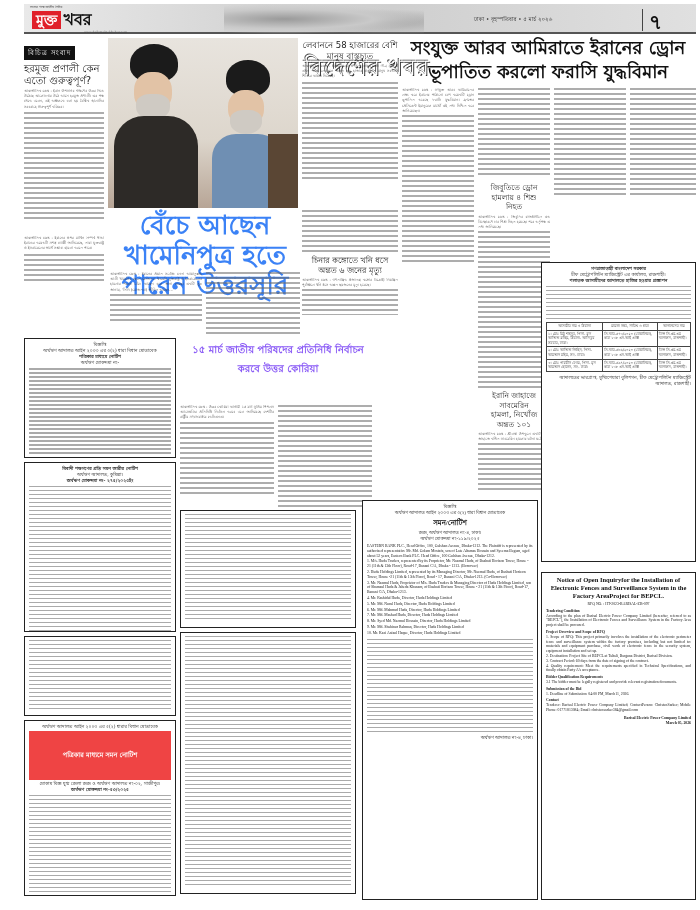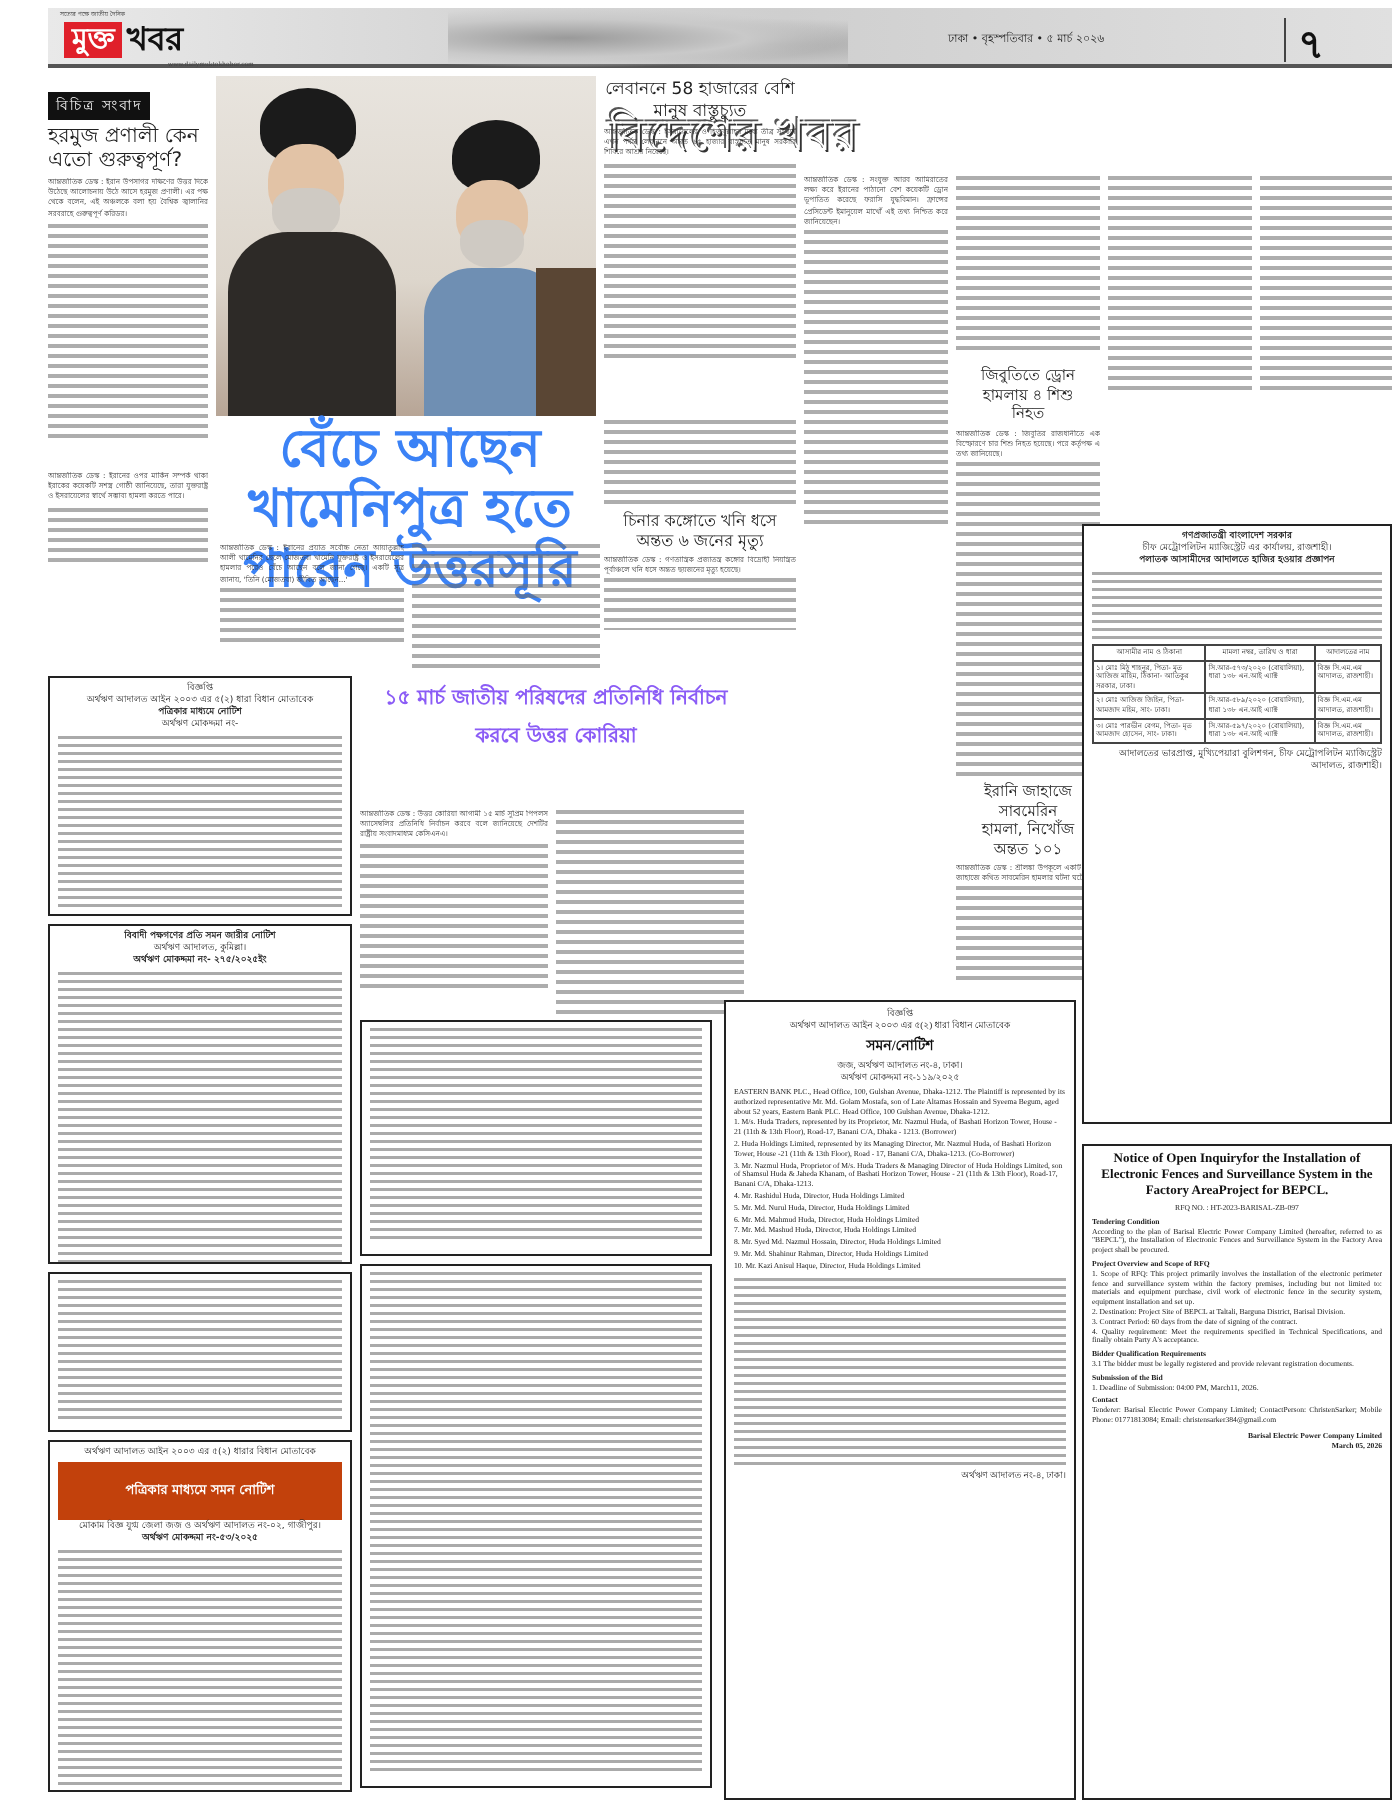--- a/index.html
+++ b/index.html
@@ -62,21 +62,21 @@
   .uae-col4 { left:630px; width:66px; height:110px; }
 
   .side-h { font-size:7.5px; line-height:9.5px; text-align:center; color:#222; font-family:"DejaVu Sans",sans-serif; margin:3px 12px; }
   .side-story { position:absolute; left:478px; top:180px; width:72px; height:210px; }
   .side-story2 { position:absolute; left:478px; top:388px; width:72px; height:110px; }
 
   
   .box { position:absolute; border:1.5px solid #222; background:#fff; padding:3px 4px; overflow:hidden; font-family:"DejaVu Sans",sans-serif; }
   .box-title { text-align:center; font-size:4.5px; line-height:6px; color:#222; }
   .box-strong { text-align:center; font-size:7px; font-weight:bold; color:#111; margin:1px 0; }
-  .box-band { background:#c2410c; color:#fff; text-align:center; font-size:6.5px; font-weight:bold; padding:9px 0; margin:1px 0; }
+  .box-band { background:#ef4444; color:#fff; text-align:center; font-size:6.5px; font-weight:bold; padding:19px 0; margin:1px 0; }
 
   .nk-headline { position:absolute; left:180px; top:340px; width:196px; text-align:center; font-size:10px; line-height:19px; font-weight:bold; color:#8b5cf6; font-family:"DejaVu Sans",sans-serif; }
   .nk-col1 { position:absolute; left:180px; top:405px; width:94px; height:103px; }
   .nk-col2 { position:absolute; left:278px; top:405px; width:94px; height:103px; }
 
   
   .en-box { font-family:"Liberation Serif", serif; }
   .en-title { font-size:6.5px; font-weight:bold; text-align:center; line-height:8px; }
   .en-line { font-size:3.8px; line-height:4.8px; color:#222; }
   .en-bold { font-weight:bold; }
@@ -145,20 +145,21 @@
 
   <div class="col-mid2">
     <div class="fake-lines" style="height:42px;"></div>
     <div class="sub-h" style="margin-top:4px;">চিনার কঙ্গোতে খনি ধসে অন্তত ৬ জনের মৃত্যু</div>
     <div class="col-text" style="height:48px;margin-top:2px;">
       <div>আন্তর্জাতিক ডেস্ক : গণতান্ত্রিক প্রজাতন্ত্র কঙ্গোর বিদ্রোহী নিয়ন্ত্রিত পূর্বাঞ্চলে খনি ধসে অন্তত ছয়জনের মৃত্যু হয়েছে।</div>
       <div class="fake-lines" style="height:26px;margin-top:1px;"></div>
     </div>
   </div>
 
+  <div class="uae-headline">সংযুক্ত আরব আমিরাতে ইরানের ড্রোন ভূপাতিত করলো ফরাসি যুদ্ধবিমান</div>
   <div class="col-text uae-col uae-col1">
     <div>আন্তর্জাতিক ডেস্ক : সংযুক্ত আরব আমিরাতের লক্ষ্য করে ইরানের পাঠানো বেশ কয়েকটি ড্রোন ভূপাতিত করেছে ফরাসি যুদ্ধবিমান। ফ্রান্সের প্রেসিডেন্ট ইমানুয়েল মাখোঁ এই তথ্য নিশ্চিত করে জানিয়েছেন।</div>
     <div class="fake-lines" style="height:150px;margin-top:1px;"></div>
   </div>
   <div class="col-text uae-col uae-col2" style="height:88px;">
     <div class="fake-lines" style="height:88px;"></div>
   </div>
   <div class="col-text uae-col uae-col3 fake-lines"></div>
   <div class="col-text uae-col uae-col4 fake-lines"></div>
 

